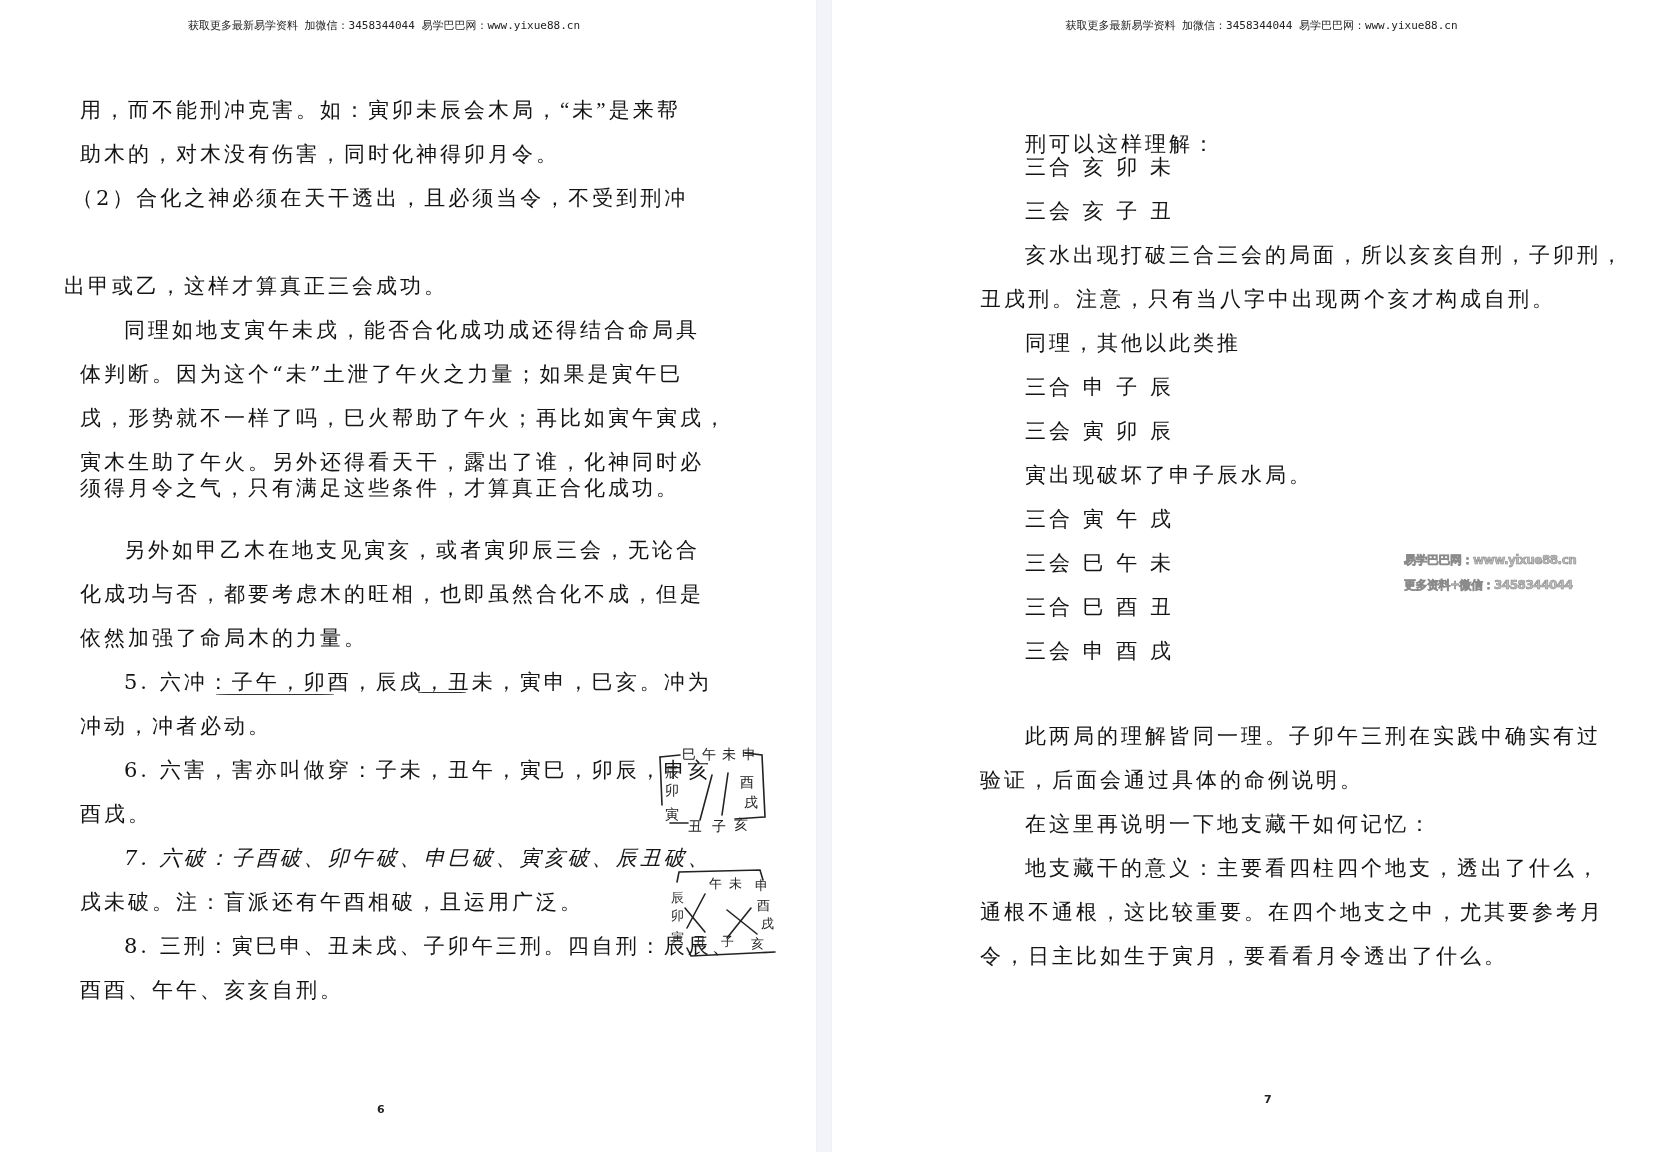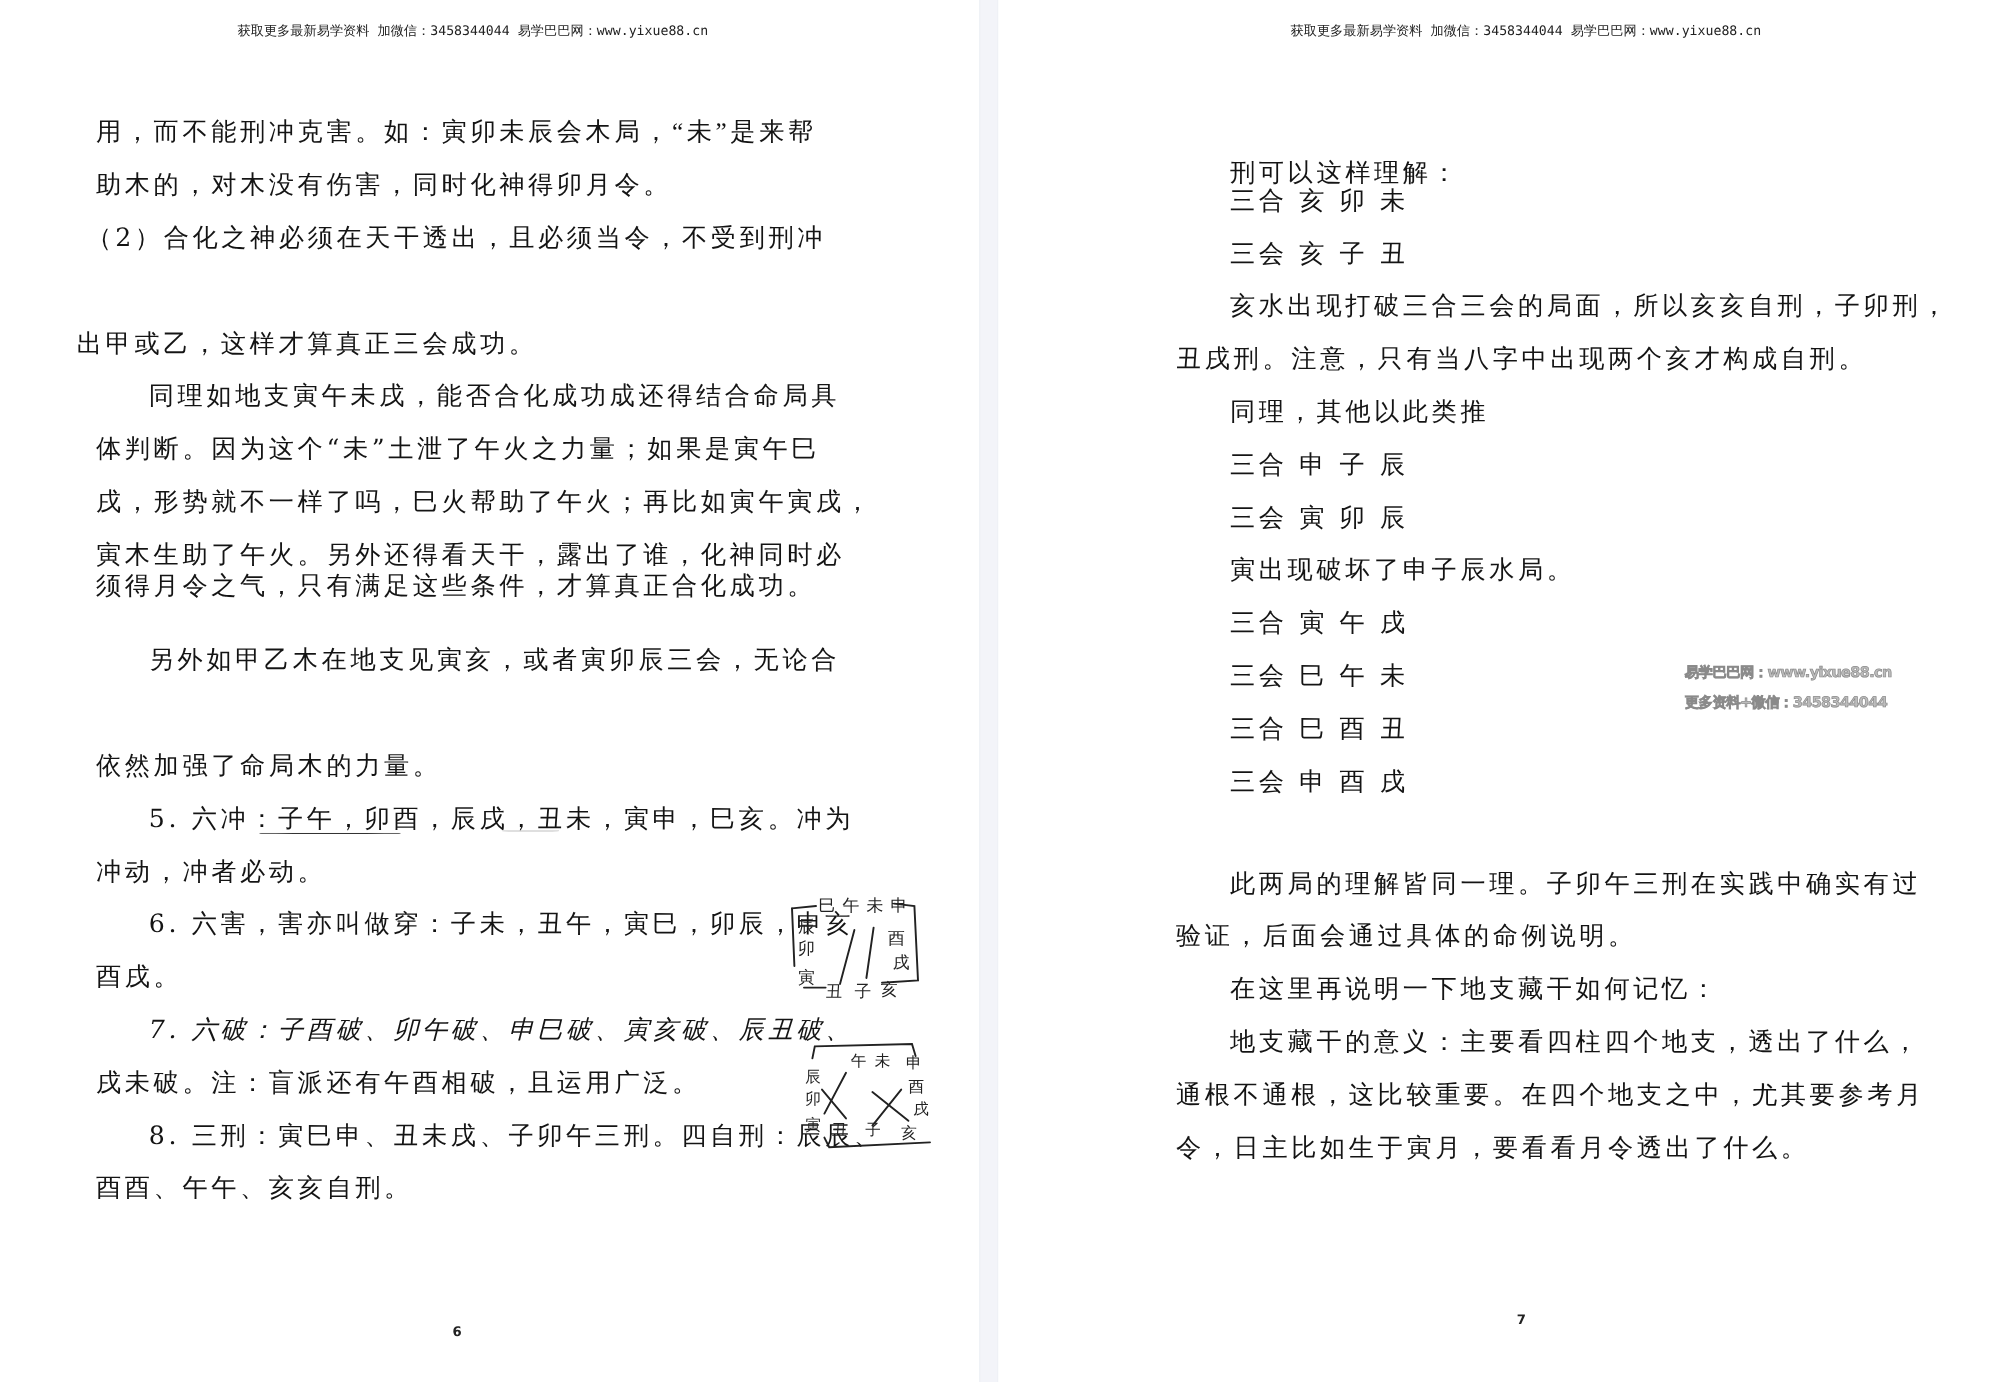--- a/index.html
+++ b/index.html
@@ -4,21 +4,21 @@
 <style>
   html, body { margin:0; padding:0; }
   body {
     width:1663px; height:1152px; overflow:hidden;
     background:#ffffff;
     font-family:"DejaVu Serif", serif;
     color:#111;
     position:relative;
   }
   .page {
-    position:absolute; top:0; height:1152px; background:#ffffff;padding-left:20px;
+    position:absolute; top:0; height:1152px; background:#ffffff;
   }
   #page-left { left:0; width:816px; }
   #page-right { left:832px; width:831px; }
   .gutter {
     position:absolute; left:816px; top:0; width:16px; height:1152px;
     background:#f3f4f9;
     border-left:1px solid #eef0f6; border-right:1px solid #eef0f6;
     box-sizing:border-box;
   }
   .header {
@@ -59,20 +59,21 @@
   <div class="line" style="left:80px;top:97px;font-family:Liberation Serif, serif;">用，而不能刑冲克害。如：寅卯未辰会木局，“未”是来帮</div>
   <div class="line" style="left:80px;top:141px;">助木的，对木没有伤害，同时化神得卯月令。</div>
   <div class="line" style="left:72px;top:185px;">（2）合化之神必须在天干透出，且必须当令，不受到刑冲</div>
   <div class="line" style="left:64px;top:273px;">出甲或乙，这样才算真正三会成功。</div>
   <div class="line" style="left:124px;top:317px;">同理如地支寅午未戌，能否合化成功成还得结合命局具</div>
   <div class="line" style="left:80px;top:361px;">体判断。因为这个“未”土泄了午火之力量；如果是寅午巳</div>
   <div class="line" style="left:80px;top:405px;">戌，形势就不一样了吗，巳火帮助了午火；再比如寅午寅戌，</div>
   <div class="line" style="left:80px;top:449px;">寅木生助了午火。另外还得看天干，露出了谁，化神同时必</div>
   <div class="line" style="left:80px;top:475px;">须得月令之气，只有满足这些条件，才算真正合化成功。</div>
   <div class="line" style="left:124px;top:537px;">另外如甲乙木在地支见寅亥，或者寅卯辰三会，无论合</div>
+  <div class="line" style="left:80px;top:581px;">化成功与否，都要考虑木的旺相，也即虽然合化不成，但是</div>
   <div class="line" style="left:80px;top:625px;">依然加强了命局木的力量。</div>
   <div class="line" style="left:124px;top:669px;">5. 六冲：子午，卯酉，辰戌，丑未，寅申，巳亥。冲为</div>
   <div class="underline-hand" style="left:216px;top:694px;width:118px;"></div>
   <div class="underline-hand" style="left:418px;top:692px;width:48px;"></div>
   <div class="line" style="left:80px;top:713px;">冲动，冲者必动。</div>
   <div class="line" style="left:124px;top:757px;">6. 六害，害亦叫做穿：子未，丑午，寅巳，卯辰，申亥</div>
   <div class="line" style="left:80px;top:801px;">酉戌。</div>
   <div class="line" style="left:124px;top:845px;font-style:italic;">7. 六破：子酉破、卯午破、申巳破、寅亥破、辰丑破、</div>
   <div class="line" style="left:80px;top:889px;">戌未破。注：盲派还有午酉相破，且运用广泛。</div>
   <div class="line" style="left:124px;top:933px;">8. 三刑：寅巳申、丑未戌、子卯午三刑。四自刑：辰辰、</div>

